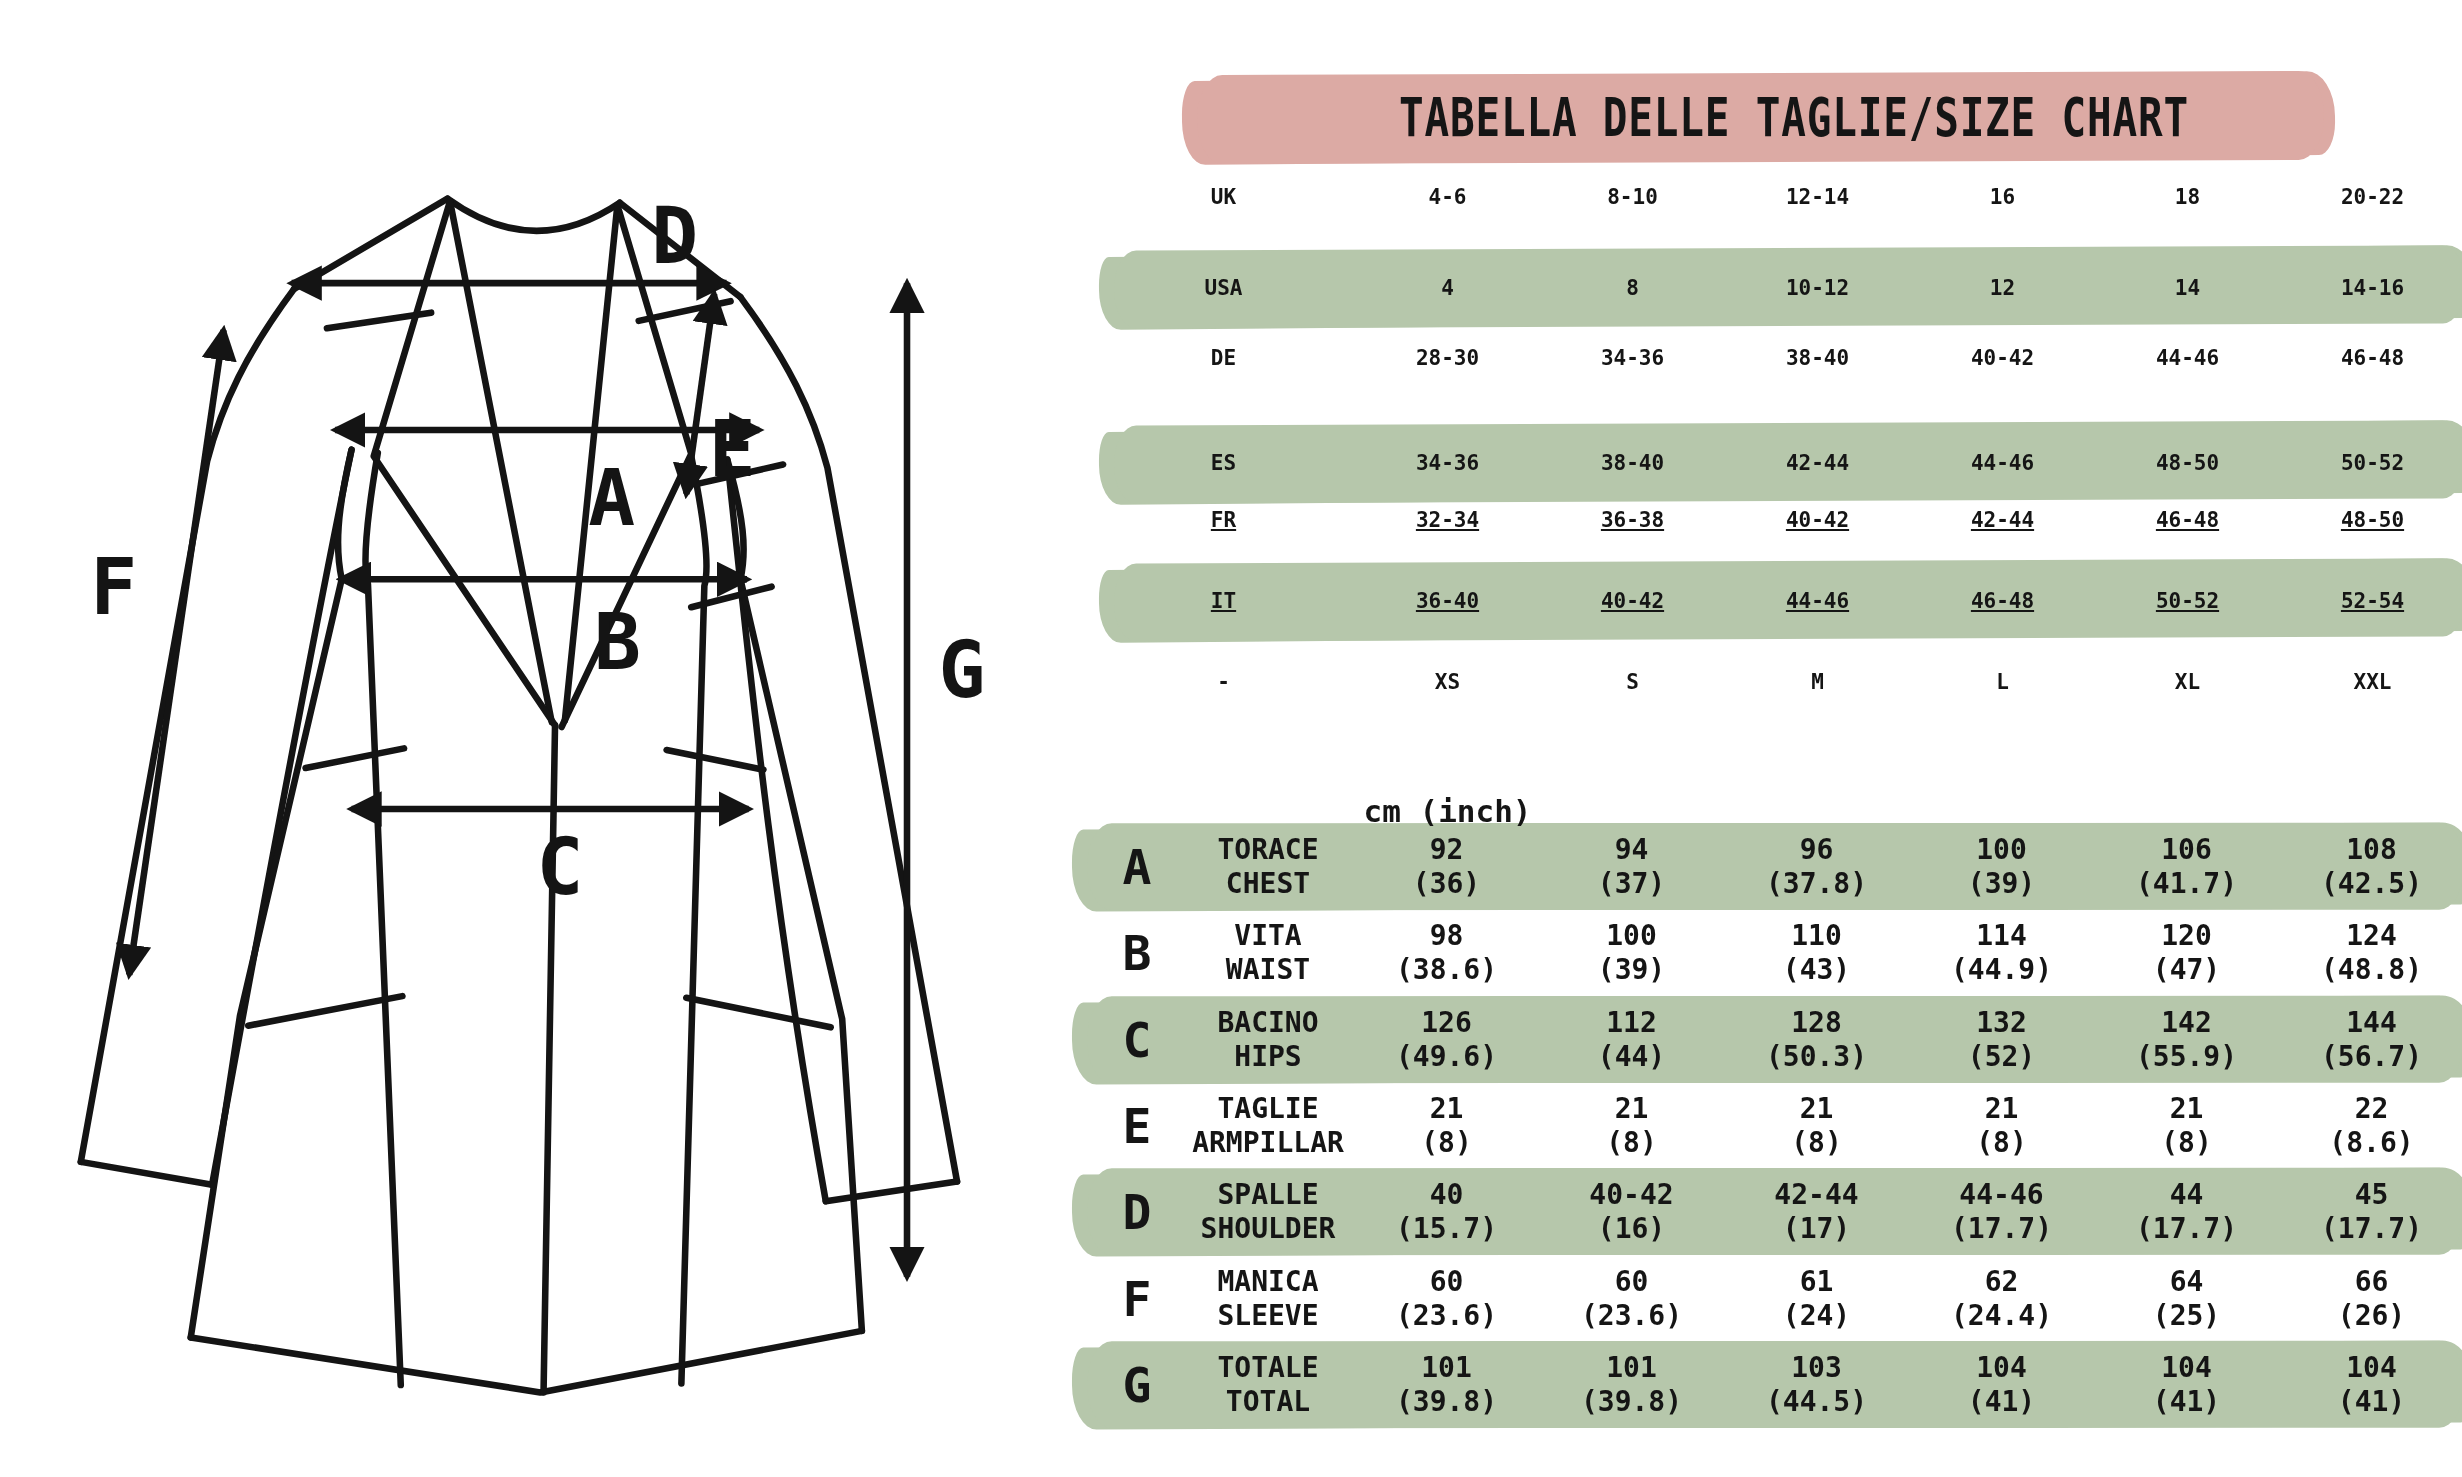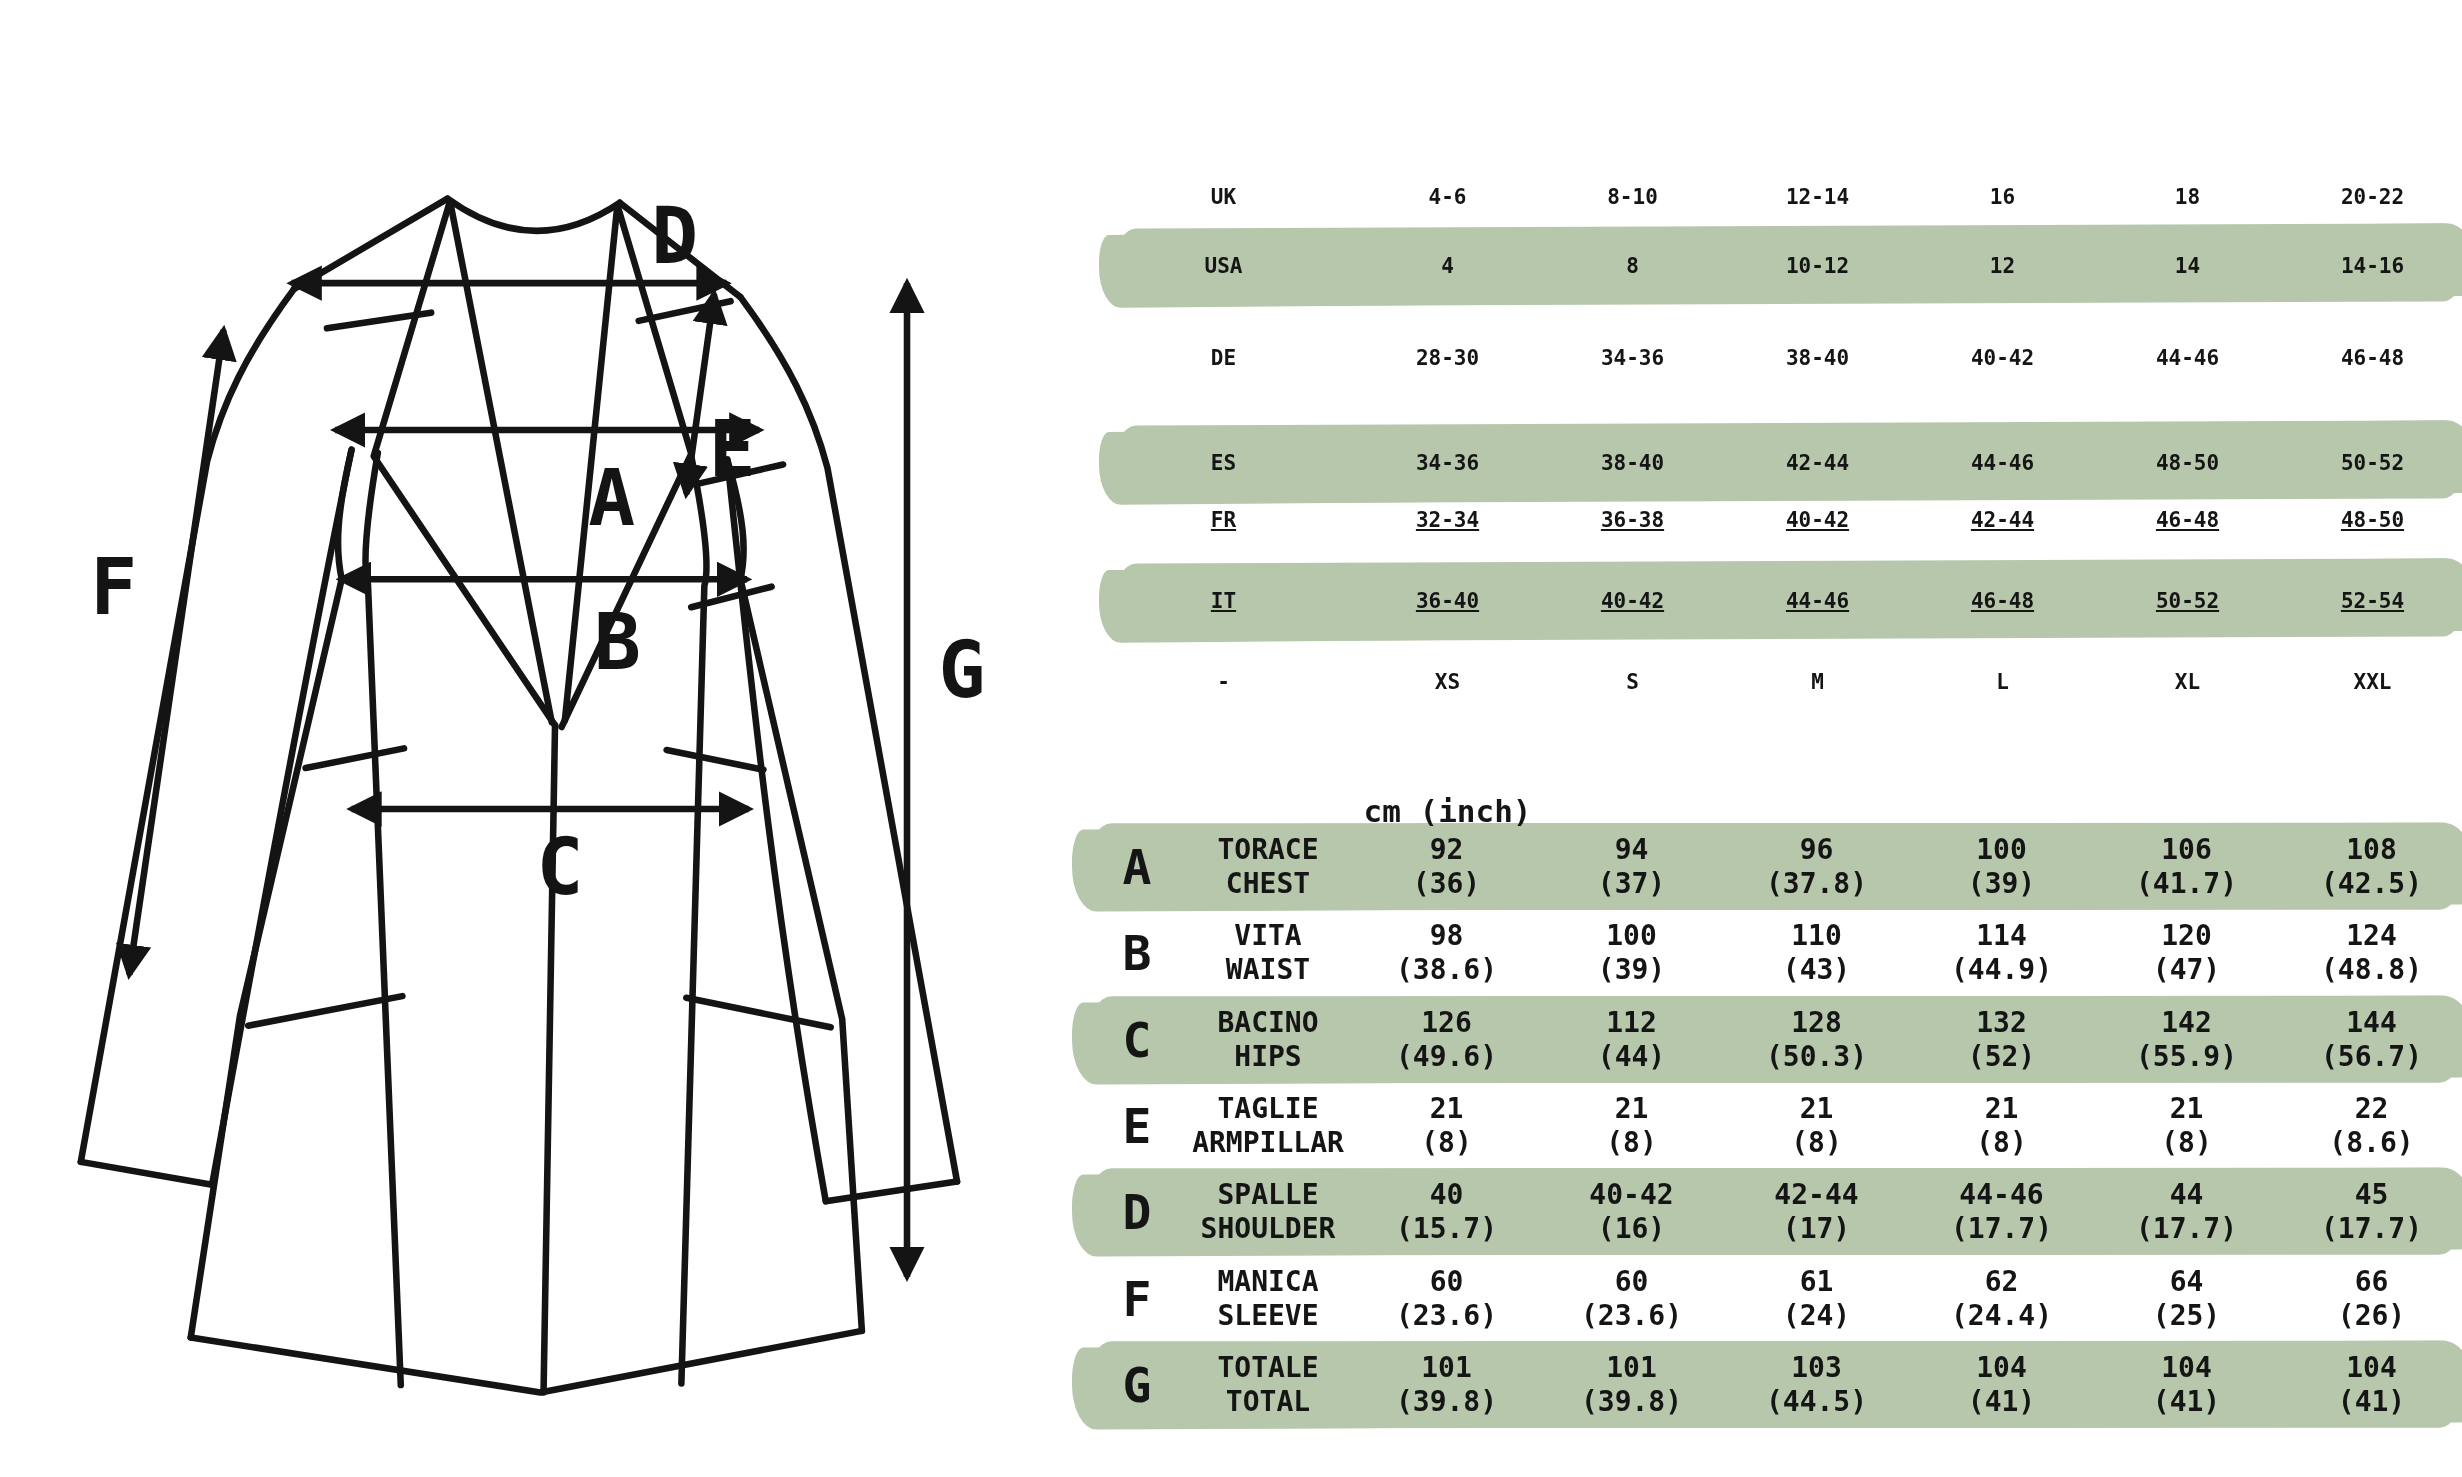--- a/index.html
+++ b/index.html
@@ -103,32 +103,36 @@
       <text class="diag-letter" x="722" y="815">B</text>
       <text class="diag-letter" x="652" y="1090">C</text>
       <text class="diag-letter" x="862" y="580">E</text>
       <text class="diag-letter" x="108" y="748">F</text>
       <text class="diag-letter" x="1142" y="850">G</text>
     </g>
   </svg>
 </div>
 
 <div class="right-panel">
+  <div class="title-row">
+    <div class="bar pink"></div>
+    <span class="title-text">TABELLA DELLE TAGLIE/SIZE CHART</span>
+  </div>
 
   <div id="size-table">
       <div class="size-row" style="top: 157px;">
         <div class="cell">UK</div>
         <div class="cell">4-6</div>
         <div class="cell">8-10</div>
         <div class="cell">12-14</div>
         <div class="cell">16</div>
         <div class="cell">18</div>
         <div class="cell">20-22</div>
       </div>
-      <div class="size-row" style="top: 226px;">
+      <div class="size-row" style="top: 248px;">
         <div class="bar green" style="transform: rotate(-0.5deg);"></div>
         <div class="cell">USA</div>
         <div class="cell">4</div>
         <div class="cell">8</div>
         <div class="cell">10-12</div>
         <div class="cell">12</div>
         <div class="cell">14</div>
         <div class="cell">14-16</div>
       </div>
       <div class="size-row" style="top: 318px;">

